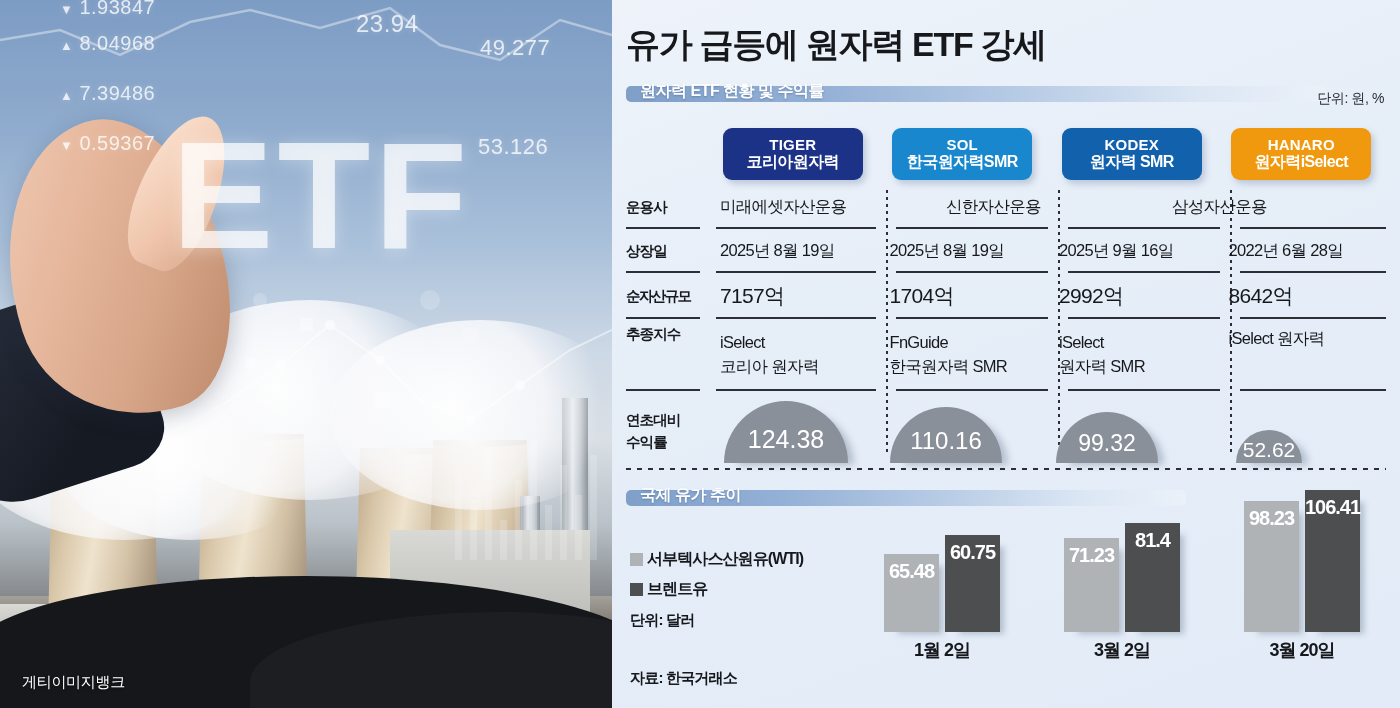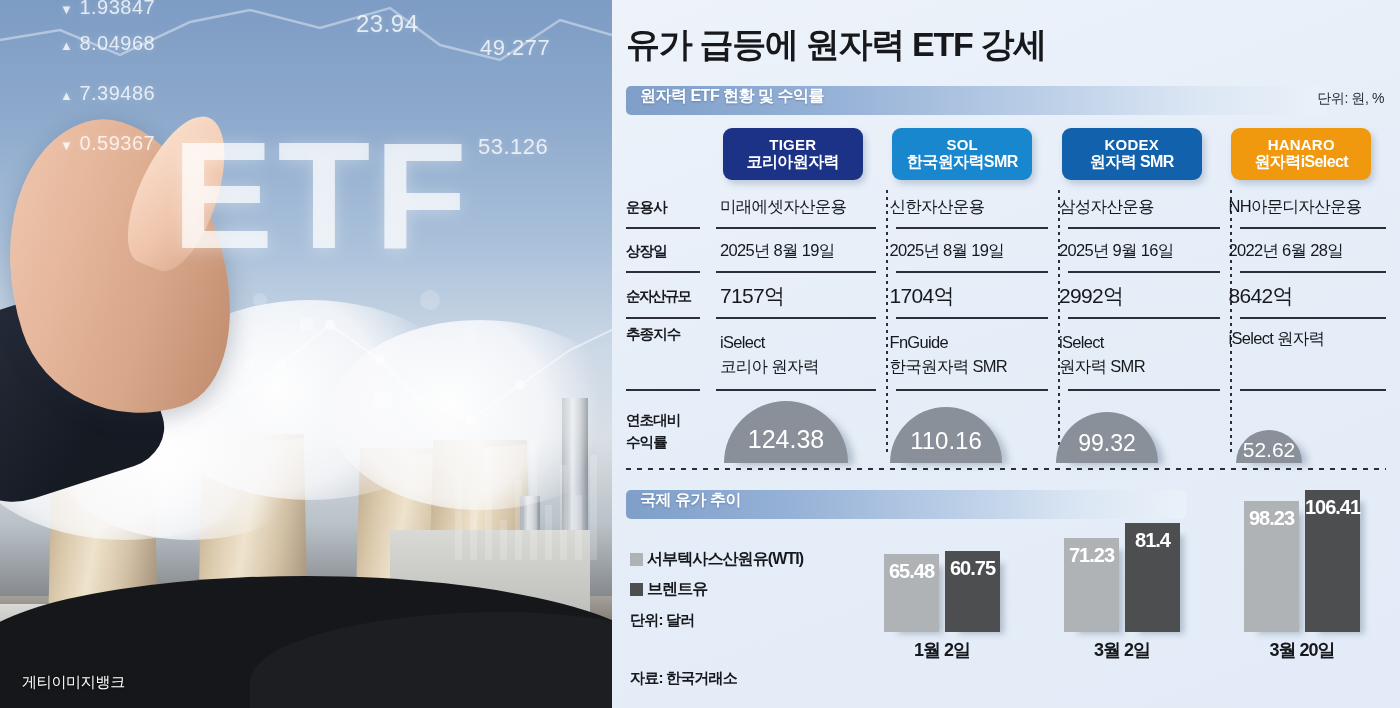--- a/index.html
+++ b/index.html
@@ -104,24 +104,24 @@
     background: linear-gradient(160deg,#eef3fa 0%, #e6eef8 40%, #e2ebf7 100%);
     padding: 0;
   }
   .headline {
     position: absolute; left: 14px; top: 22px;
     font-size: 34px; font-weight: 700; color: #16181c; letter-spacing: -1.3px;
     white-space: nowrap;
   }
 
   .sec-bar {
-    position: absolute; height: 29px;
+    position: absolute; height: 16px;
     border-radius: 5px;
     background: linear-gradient(90deg,#7f9fc9 0%, #94b0d6 28%, #b9cde6 58%, #dce7f4 82%, #eaf1f9 100%);
-    display:flex; align-items:flex-start;
+    display:flex; align-items:flex-end;
   }
   .sec-bar span {
     color:#fff; font-size: 16px; font-weight: 700; margin-left: 14px; letter-spacing:-.5px;
     text-shadow: 0 1px 2px rgba(40,70,110,.35);
   }
   .unit-right {
     position:absolute; font-size: 14px; color:#2a2d33; letter-spacing:-.4px;
   }
 
   
@@ -322,21 +322,20 @@
             <div class="t2">원자력iSelect</div>
           </div>
         </div>
       </div>
 
       <div class="trow" style="height:44px;">
         <div class="rlabel">운용사</div>
         <div class="cell">미래에셋자산운용</div>
         <div class="cell">신한자산운용</div>
         <div class="cell">삼성자산운용</div>
-        <div class="cell">NH아문디자산운용</div>
         <div class="rowline">
           <i style="left:0;width:74px;"></i>
             <i style="left:90px;width:160px;"></i>
           <i style="left:270px;width:152px;"></i>
             <i style="left:442px;width:152px;"></i>
             <i style="left:614px;width:146px;"></i>
         </div>
       </div>
 
       <div class="trow" style="height:44px;">
@@ -439,21 +438,21 @@
     </div>
     <div class="src" style="left:18px; top:611px;">단위: 달러</div>
     <div class="src" style="left:18px; top:669px;">자료: 한국거래소</div>
 
     <div class="bars">
       <div class="bgroup">
         <div class="bpair">
           <div class="bar" id="b00" style="height: 77.76px; background: rgb(176, 179, 182);">
             <span class="bval">65.48</span>
           </div>
-          <div class="bar" id="b01" style="height: 81px; background: rgb(77, 78, 80);">
+          <div class="bar" id="b01" style="height: 97px; background: rgb(77, 78, 80);">
             <span class="bval">60.75</span>
           </div>
         </div>
         <div class="btick">1월 2일</div>
       </div>
       <div class="bgroup">
         <div class="bpair">
           <div class="bar" id="b10" style="height: 94px; background: rgb(176, 179, 182);">
             <span class="bval">71.23</span>
           </div>

